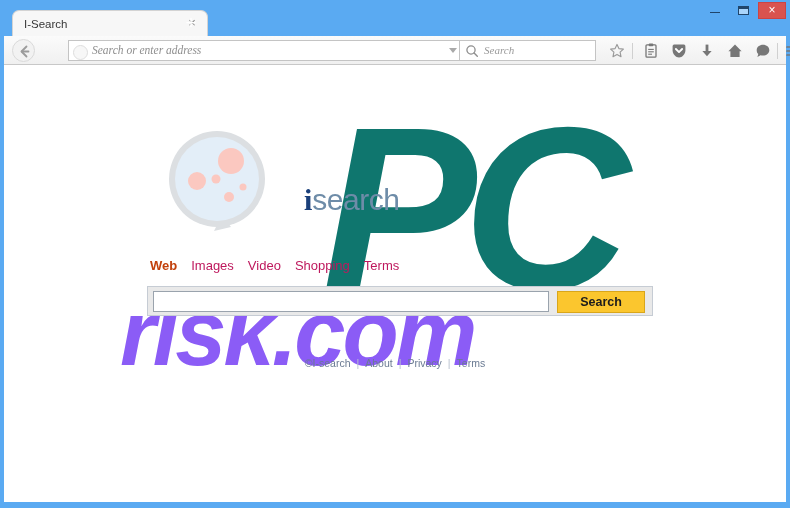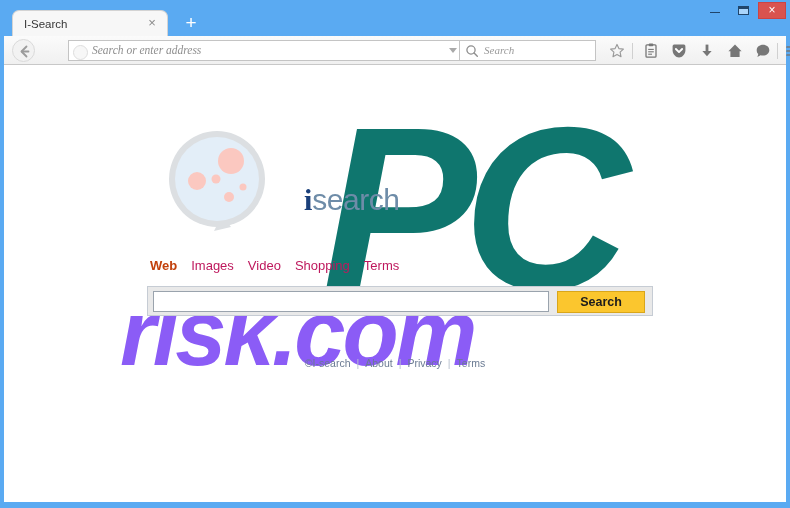--- a/index.html
+++ b/index.html
@@ -30,21 +30,21 @@
     left: 0; top: 0;
     width: 790px;
     height: 38px;
     background: #5aaaf2;
   }
 
   .tab {
     position: absolute;
     left: 12px;
     top: 10px;
-    width: 156px;
+    width: 196px;
     height: 28px;
     background: #f7f7f7;
     border-top-left-radius: 7px;
     border-top-right-radius: 7px;
     box-sizing: border-box;
     border: 1px solid #d3d3d3;
     border-bottom: none;
   }
   .tab-title {
     position: absolute;

